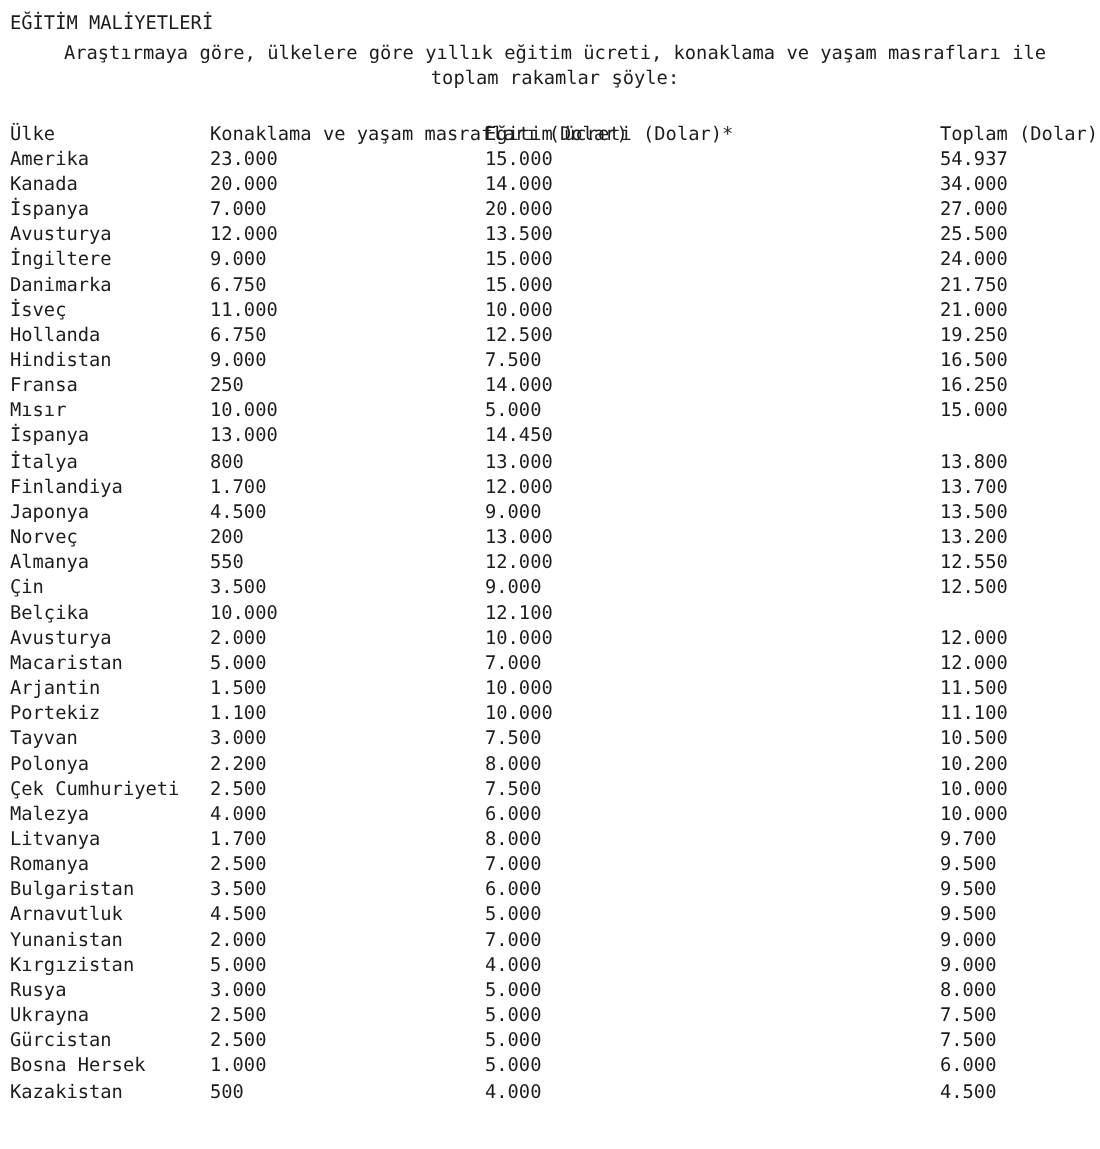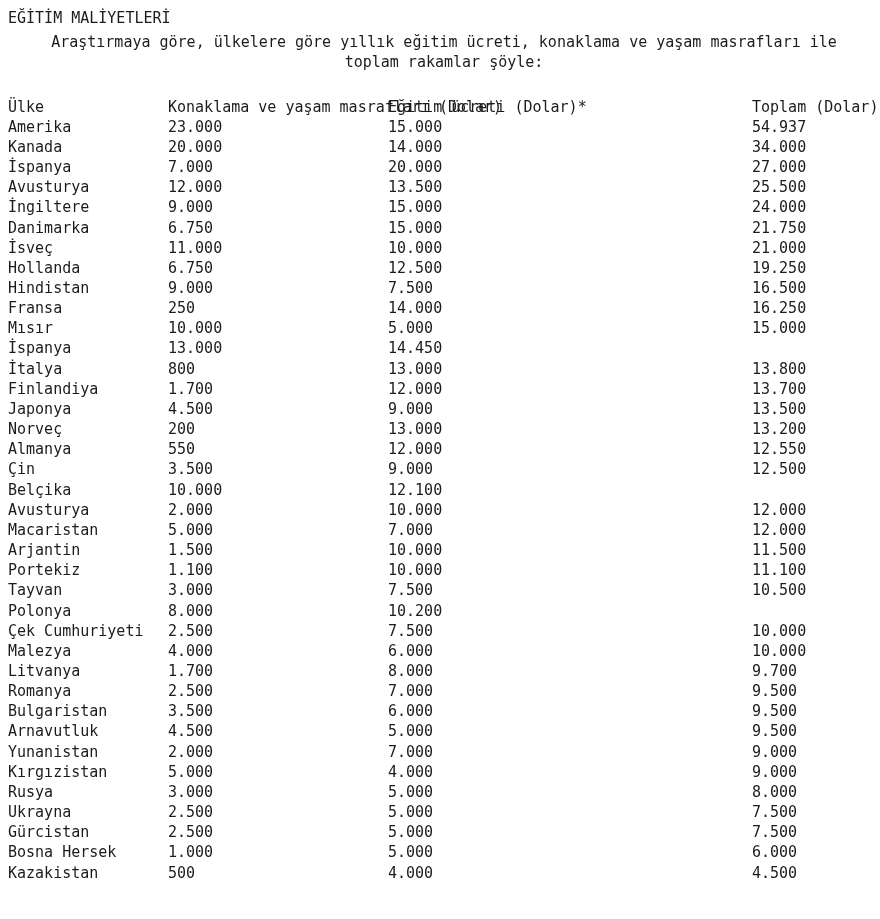--- a/index.html
+++ b/index.html
@@ -199,20 +199,21 @@
         <span>11.100</span>
       </div>
       <div class="trow">
         <span>Tayvan</span>
         <span>3.000</span>
         <span>7.500</span>
         <span>10.500</span>
       </div>
       <div class="trow">
         <span>Polonya</span>
+        <span>2.200</span>
         <span>8.000</span>
         <span>10.200</span>
       </div>
       <div class="trow">
         <span>Çek Cumhuriyeti</span>
         <span>2.500</span>
         <span>7.500</span>
         <span>10.000</span>
       </div>
       <div class="trow">

